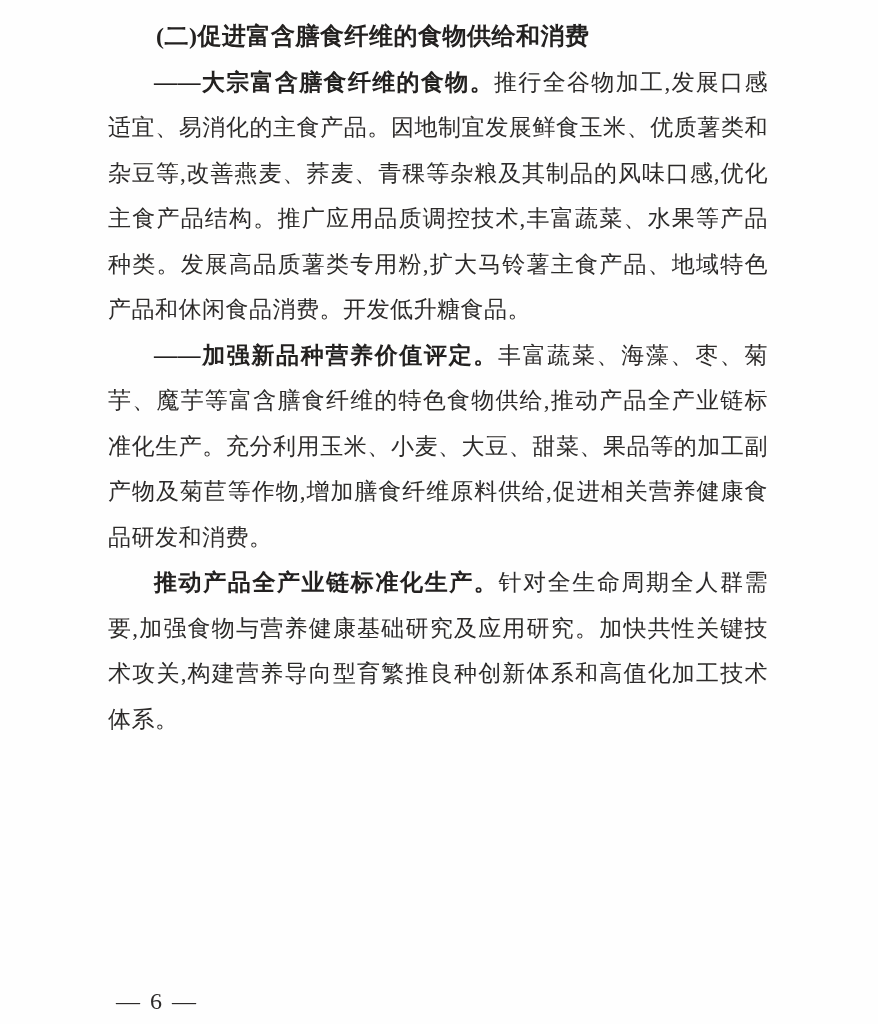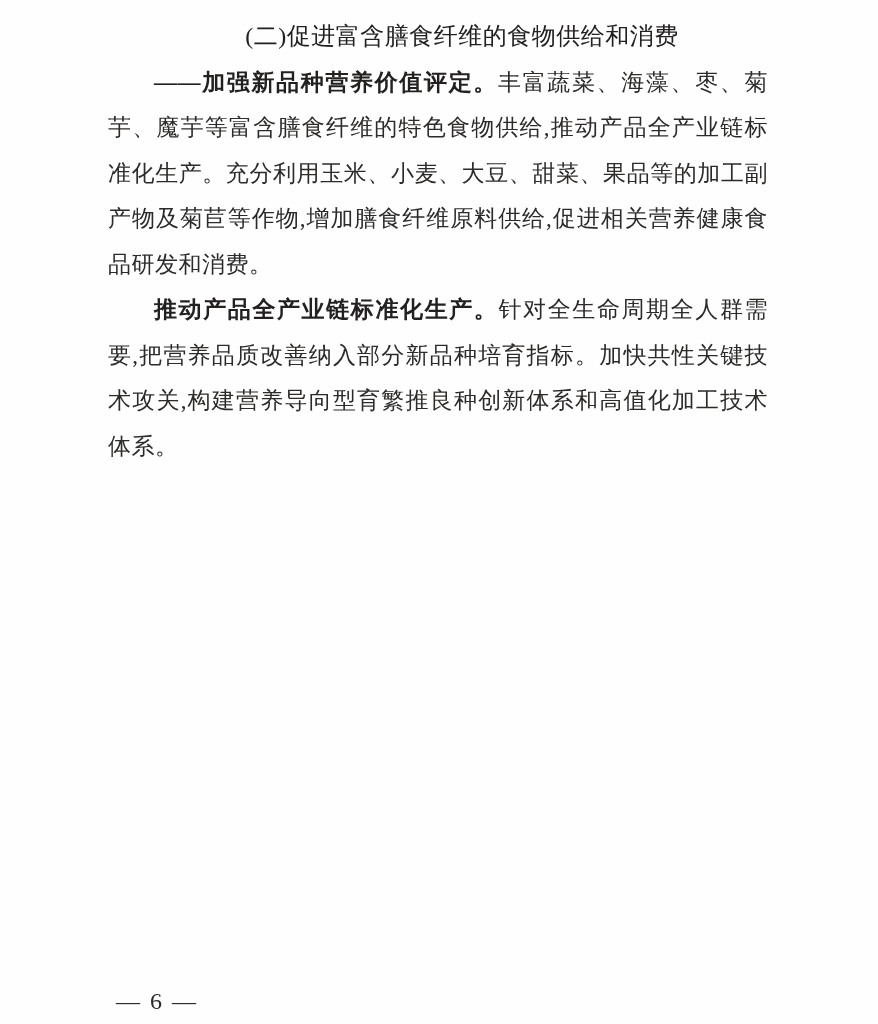--- a/index.html
+++ b/index.html
@@ -18,25 +18,24 @@
   }
   .content {
     box-sizing: border-box;
     padding: 14px 110px 0 108px;
     width: 878px;
   }
   .heading {
     margin: 0;
     font-size: 24px;
     line-height: 45.5px;
-    font-weight: 400;
+    font-weight: 700;
     color: #232120;
     text-indent: 2em;
     letter-spacing: 0.5px;
-    text-align: center;
   }
   .para {
     margin: 0;
     font-size: 23px;
     line-height: 45.5px;
     text-align: justify;
     text-justify: inter-ideograph;
     text-indent: 2em;
     letter-spacing: 0.5px;
   }
@@ -55,23 +54,24 @@
   }
 </style>
 </head>
 <body>
 
 <div class="page">
   <div class="content">
 
     <h2 class="heading">(二)促进富含膳食纤维的食物供给和消费</h2>
 
+    <p class="para"><span class="lead">——大宗富含膳食纤维的食物。</span><span>推行全谷物加工,发展口感适宜、易消化的主食产品。因地制宜发展鲜食玉米、优质薯类和杂豆等,改善燕麦、荞麦、青稞等杂粮及其制品的风味口感,优化主食产品结构。推广应用品质调控技术,丰富蔬菜、水果等产品种类。发展高品质薯类专用粉,扩大马铃薯主食产品、地域特色产品和休闲食品消费。开发低升糖食品。</span></p>
 
     <p class="para"><span class="lead">——加强新品种营养价值评定。</span><span>丰富蔬菜、海藻、枣、菊芋、魔芋等富含膳食纤维的特色食物供给,推动产品全产业链标准化生产。充分利用玉米、小麦、大豆、甜菜、果品等的加工副产物及菊苣等作物,增加膳食纤维原料供给,促进相关营养健康食品研发和消费。</span></p>
 
 
 
-    <p class="para"><span class="lead">推动产品全产业链标准化生产。</span><span>针对全生命周期全人群需要,把营养品质改善纳入部分新品种培育指标。加快共性关键技术攻关,构建营养导向型育繁推良种创新体系和高值化加工技术体系。</span></p>
+    <p class="para"><span class="lead">推动产品全产业链标准化生产。</span><span>针对全生命周期全人群需要,加强食物与营养健康基础研究及应用研究。加快共性关键技术攻关,构建营养导向型育繁推良种创新体系和高值化加工技术体系。</span></p>
 
   </div>
 
   <div class="page-number">— 6 —</div>
 </div>
 
 </body></html>

